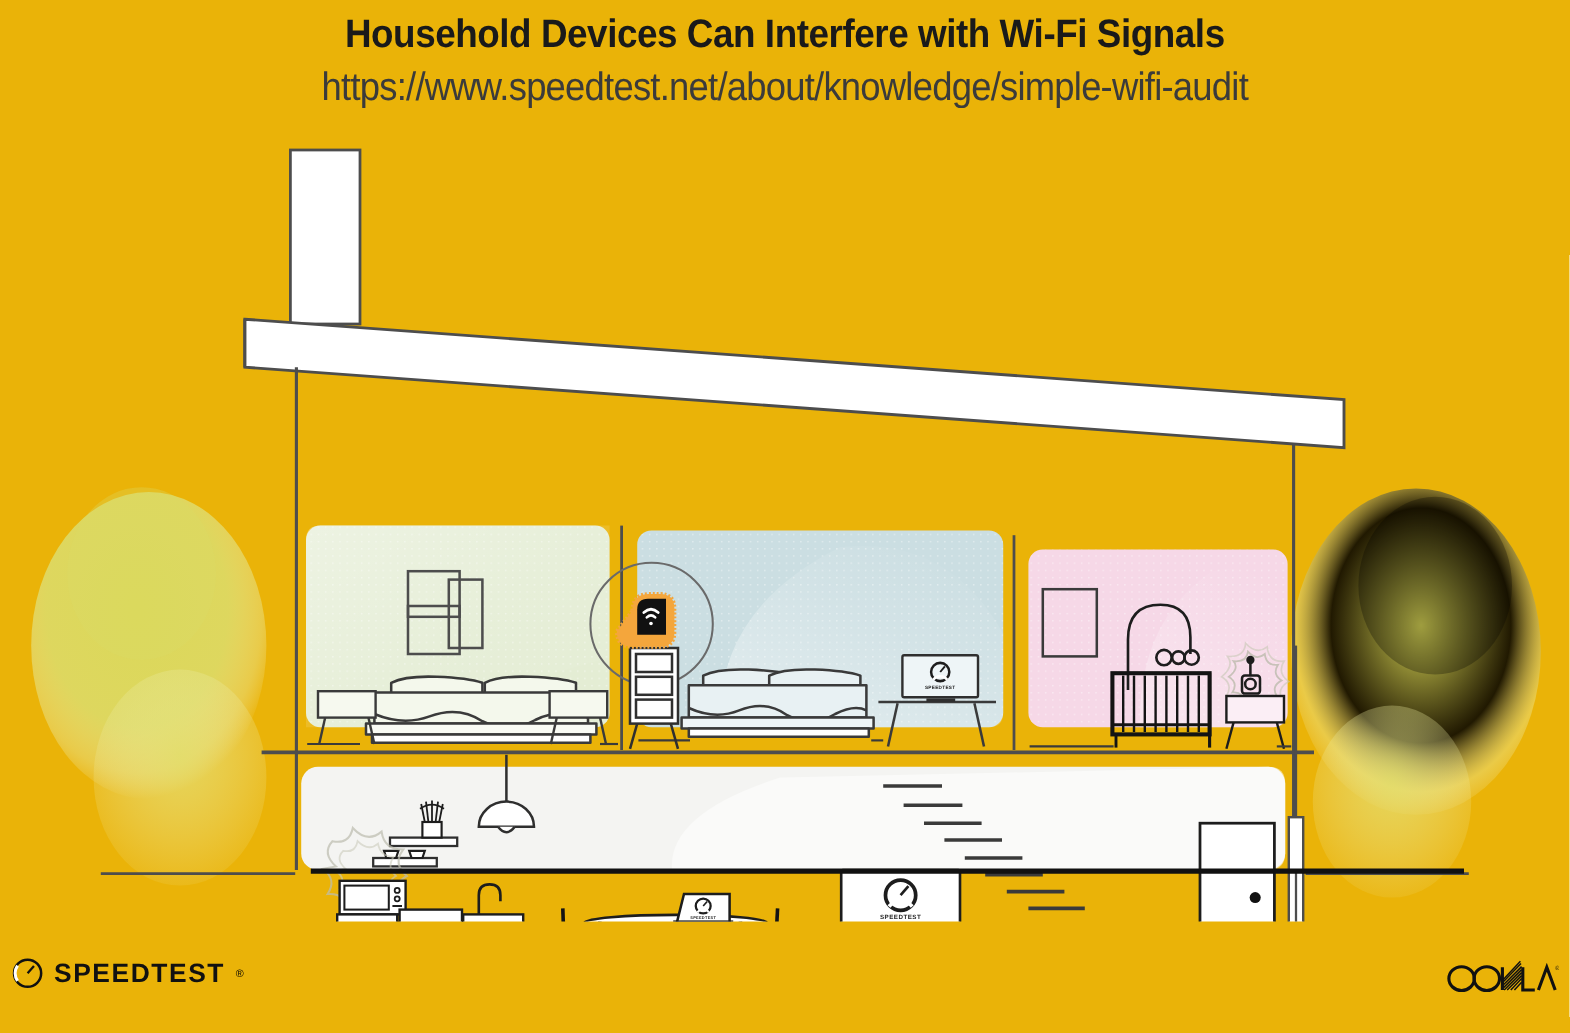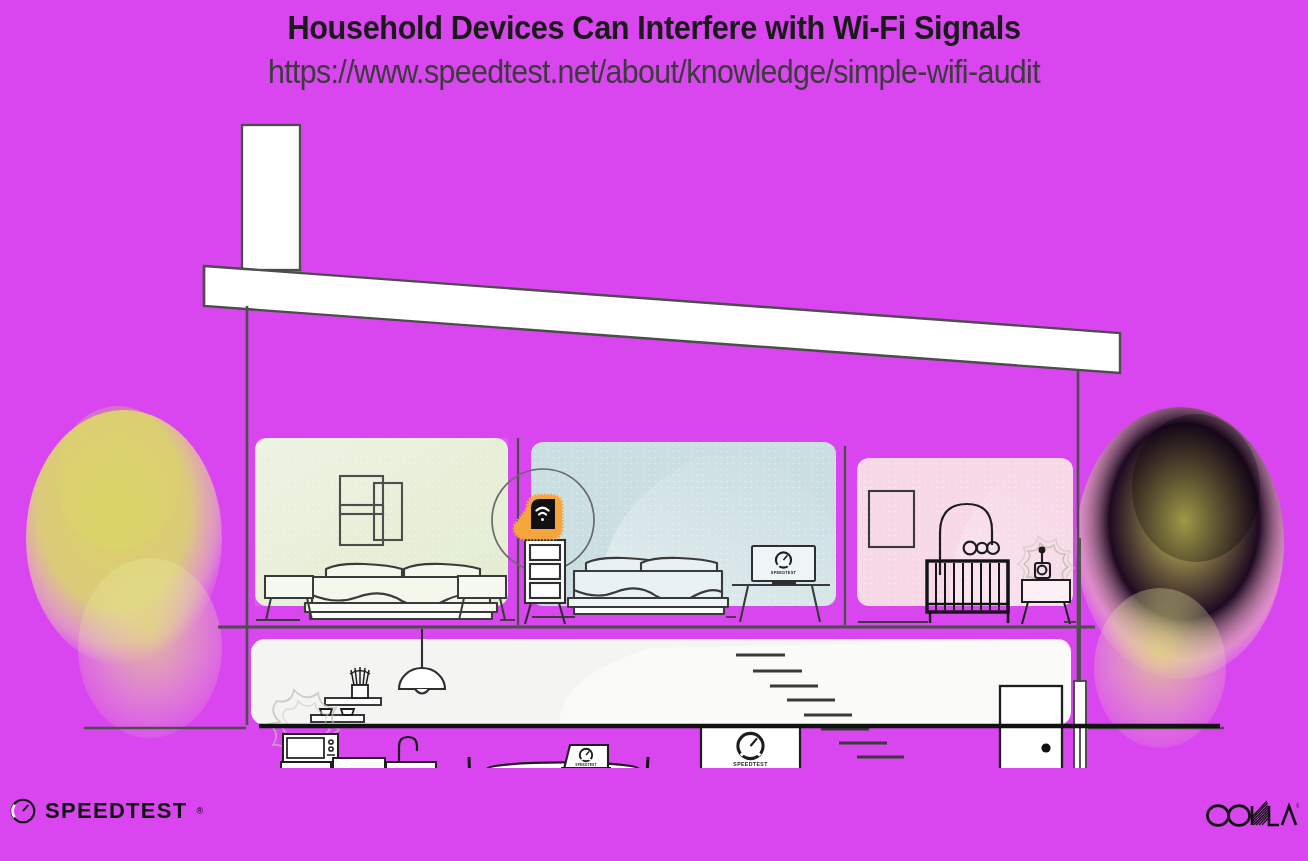--- a/index.html
+++ b/index.html
@@ -4,21 +4,21 @@
 <style>
   * { box-sizing: border-box; }
   html, body {
     margin: 0; padding: 0;
     background: #ffffff;
     font-family: "Liberation Sans", sans-serif;
   }
   #page {
     position: relative;
     width: 1308px; height: 861px;
-    background: #d946ef;
+    background: #eab308;
     overflow: hidden;
   }
 
   
   #header {
     position: absolute; left: 0; top: 0; width: 1308px; height: 110px;
     text-align: center;
   }
   #title {
     margin: 0; padding-top: 9px;

